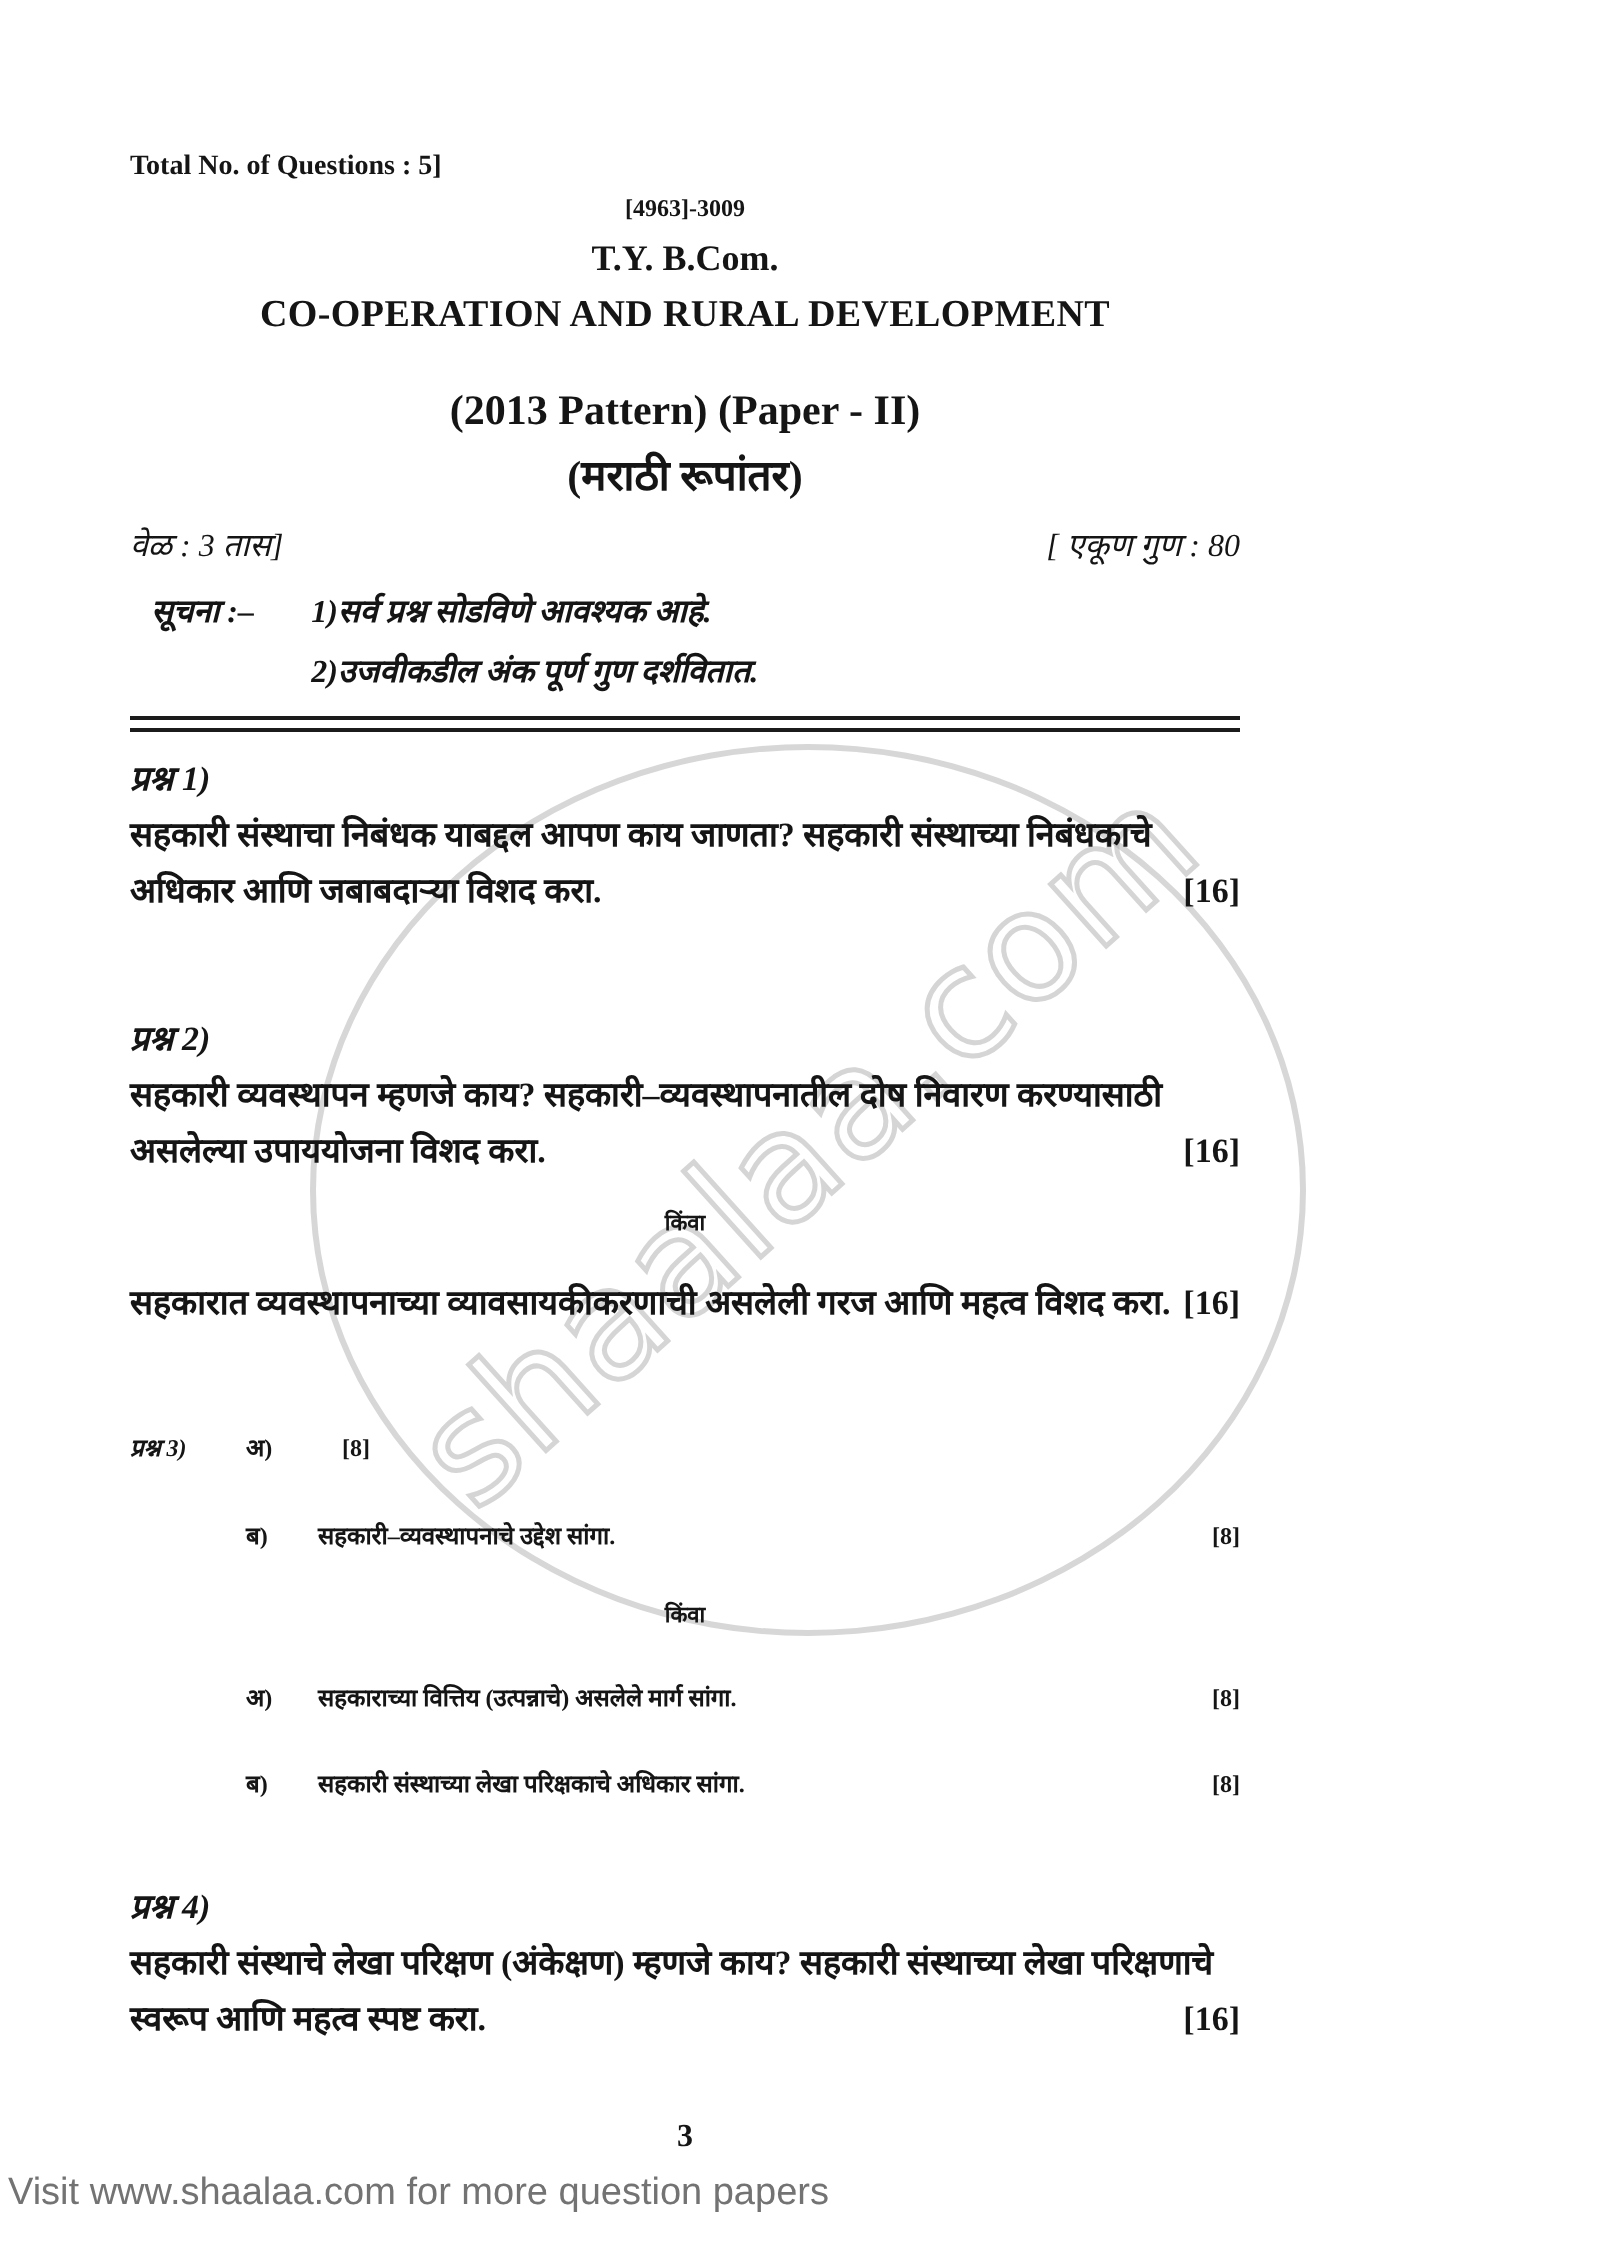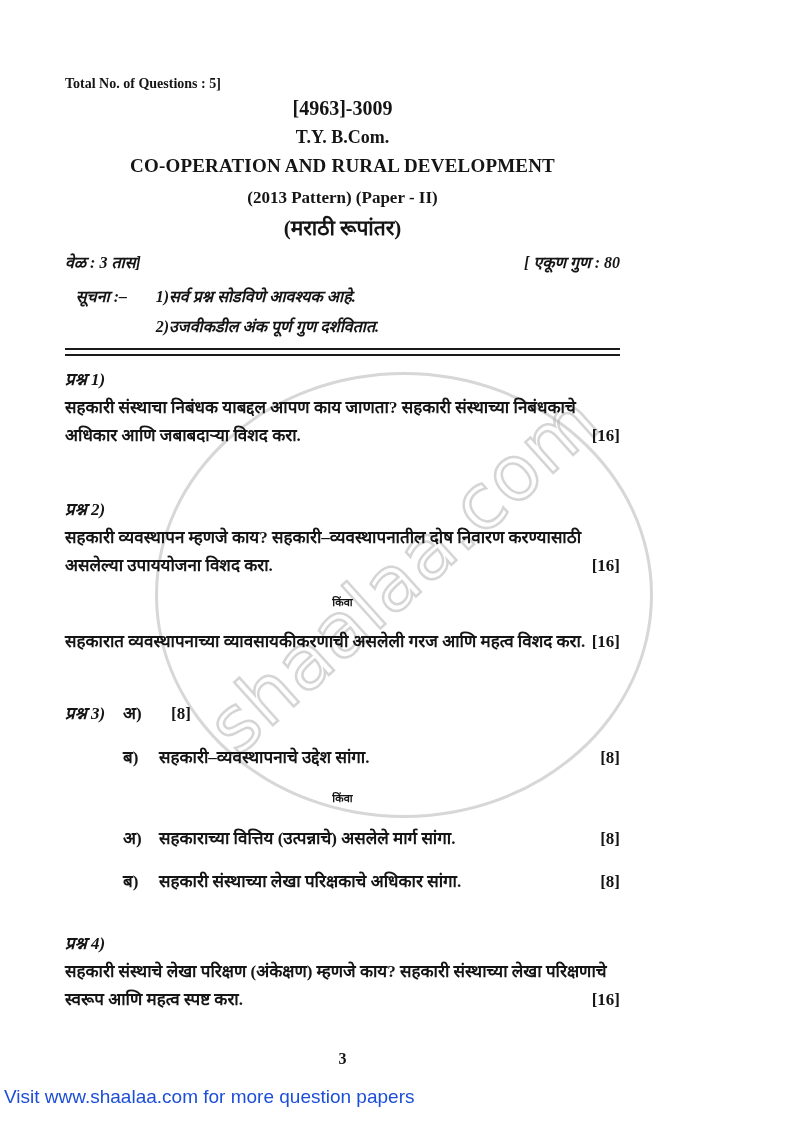--- a/index.html
+++ b/index.html
@@ -16,49 +16,49 @@
     position:absolute;left:128px;top:528px;width:550px;text-align:center;
     font-family:"DejaVu Sans", sans-serif;font-size:76px;font-weight:normal;
     letter-spacing:1px;color:transparent;-webkit-text-stroke:2.5px rgba(178,178,178,.55);
     transform:rotate(-42deg);z-index:1;white-space:nowrap;
   }
   
   .content{position:absolute;left:0;top:0;width:712px;z-index:2;padding:0 92px 0 65px;box-sizing:border-box;}
   .total-q{margin-top:76px;font-size:14px;font-weight:bold;}
   .paper-num{margin-top:20px;font-size:18px;font-weight:bold;}
   .c{text-align:center;font-weight:bold;}
-  .exam-code{margin-top:5px;font-size:20px;}
+  .exam-code{margin-top:5px;font-size:12px;}
   .course{margin-top:7px;font-size:18px;}
   .subject{margin-top:7px;font-size:19px;letter-spacing:.2px;}
-  .pattern{margin-top:11px;font-size:17px;}
+  .pattern{margin-top:24px;font-size:21px;}
   .translation{margin-top:5px;font-size:21px;line-height:30px;}
   .time-row{display:flex;justify-content:space-between;margin-top:8px;
-    font-size:16px;font-style:italic;font-weight:bold;}
+    font-size:16px;font-style:italic;font-weight:normal;}
   .instr{display:flex;margin-top:9px;font-size:16px;font-style:italic;font-weight:bold;line-height:30px;text-align:right;}
   .instr-label{width:62px;flex:none;}
   .instr-items{flex:1;}
   .instr-item{display:flex;}
   .inum{width:42px;flex:none;}
   .rule{margin-top:6px;height:4px;border-top:2px solid #1b1b1b;border-bottom:2px solid #1b1b1b;}
   
   .q{display:flex;font-size:17px;line-height:28px;font-weight:bold;flex-direction:column;}
   .q-label{width:58px;flex:none;font-style:italic;}
   .q-body{flex:1;}
   .marks-f{float:right;font-weight:bold;}
-  .sub{display:flex;font-size:17px;line-height:28px;font-weight:bold;}
+  .sub{display:flex;font-size:12px;line-height:28px;font-weight:bold;}
   .spacer{width:58px;flex:none;}
   .snum{width:36px;flex:none;}
   .stext{flex:1;}
   .smarks{margin-left:12px;flex:none;}
   .or-div{text-align:center;font-size:11px;font-weight:bold;line-height:28px;}
   .page-num{text-align:center;font-size:16px;font-weight:bold;margin-top:36px;}
   
   .footer{
     position:absolute;left:4px;top:1086px;z-index:2;
-    font-family:"Liberation Sans", sans-serif;font-size:19px;color:#1d4ed8;
+    font-family:"Liberation Sans", sans-serif;font-size:19px;color:#737373;
   }
   
   .mt10{margin-top:10px}.mt46{margin-top:46px}.mt8{margin-top:8px}
   .mt12{margin-top:12px}.mt44{margin-top:44px}.mt16{margin-top:16px}
   .mt13{margin-top:13px}.mt15{margin-top:15px}.mt42{margin-top:34px}
 </style>
 </head>
 <body>
 
 <div class="page">

